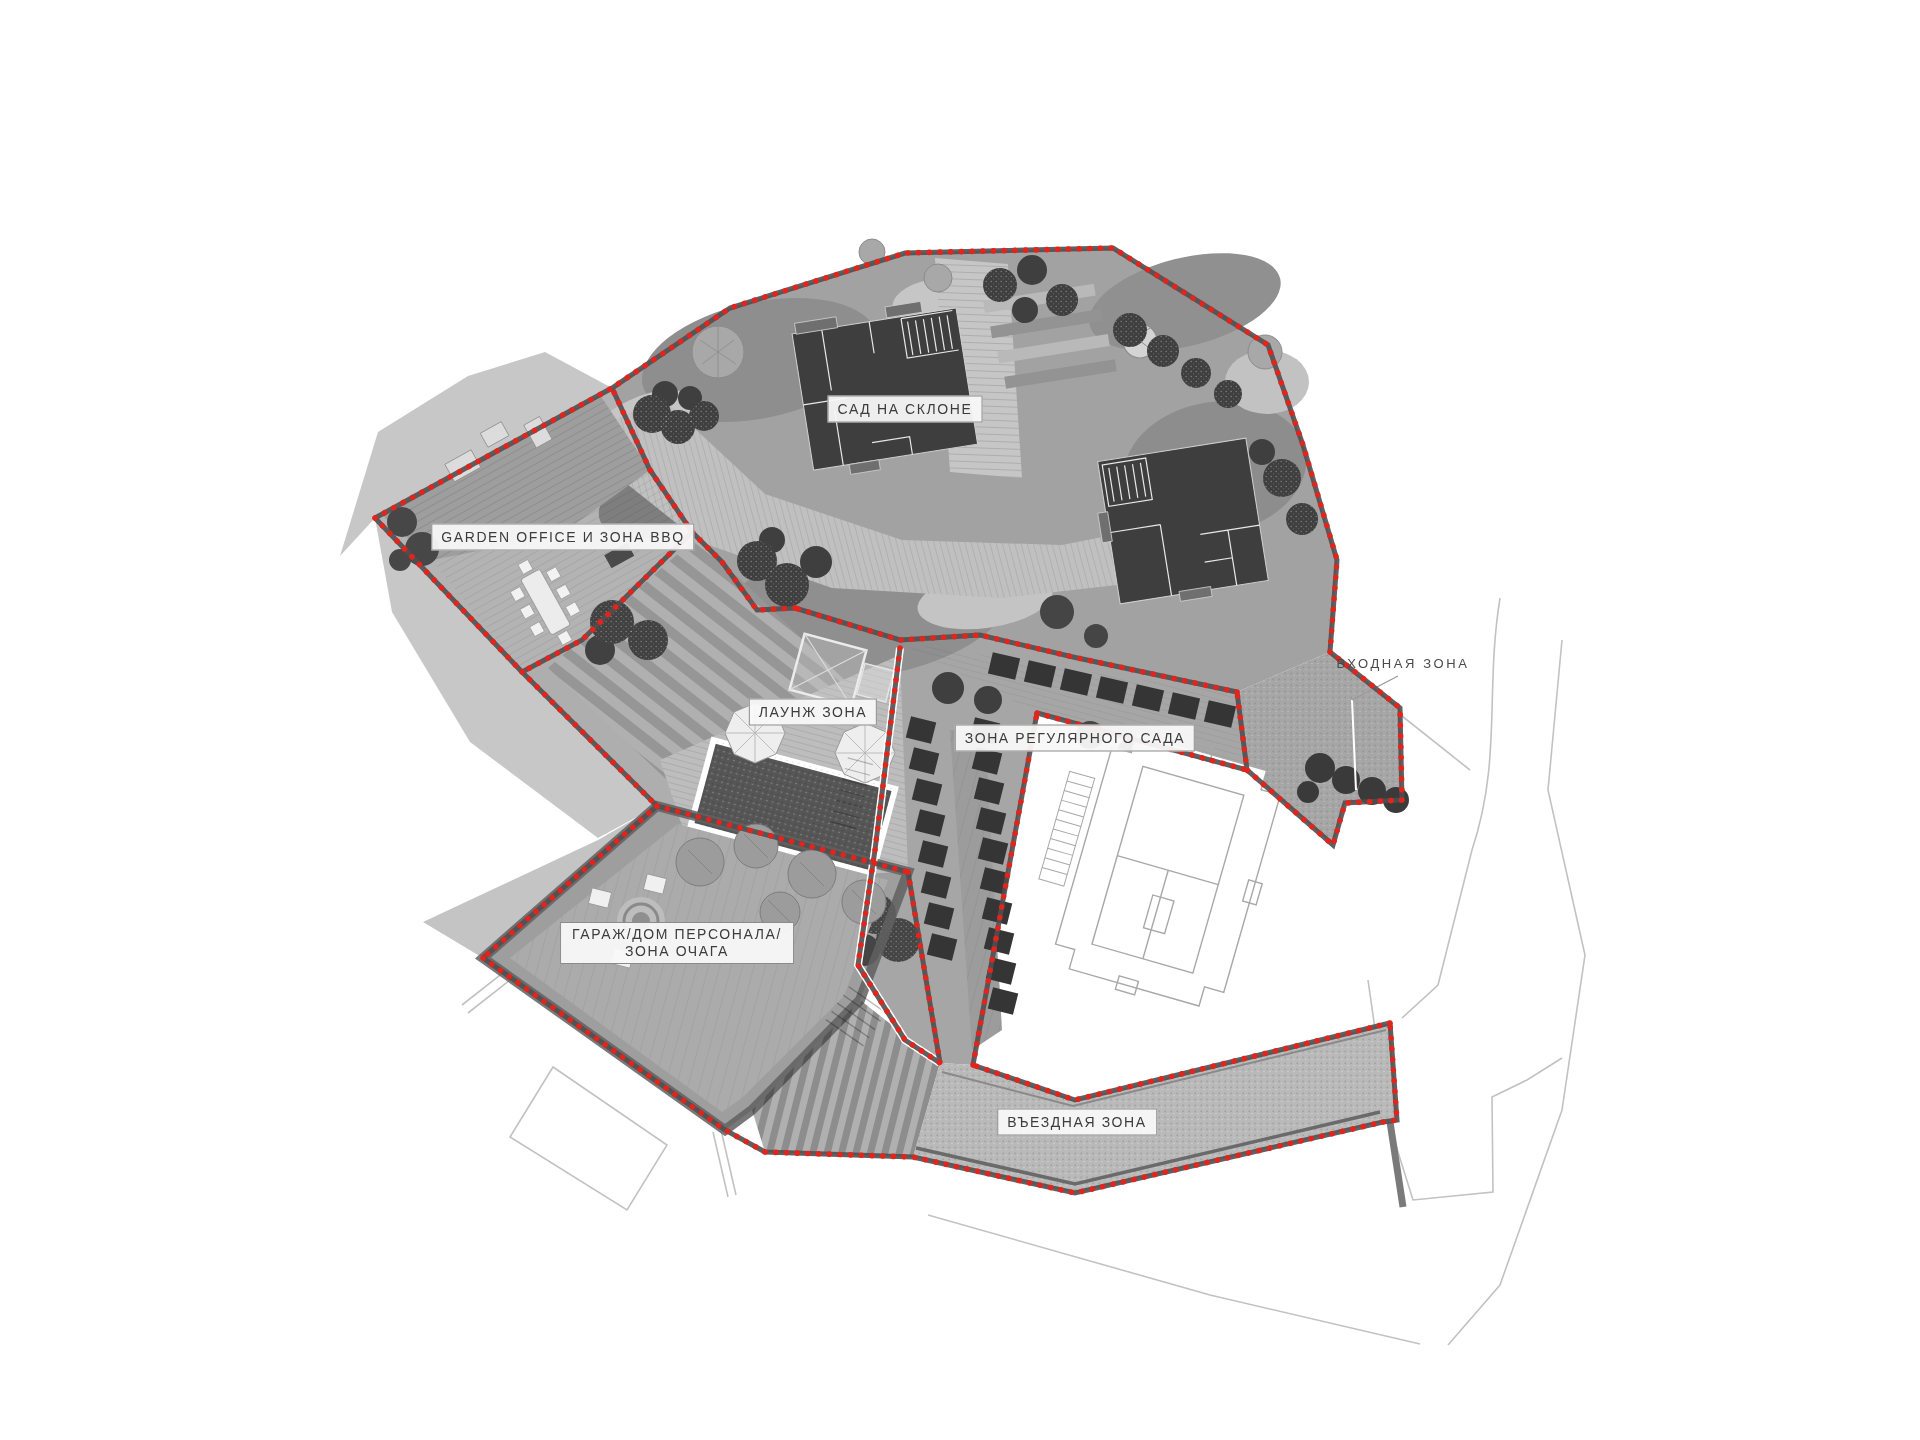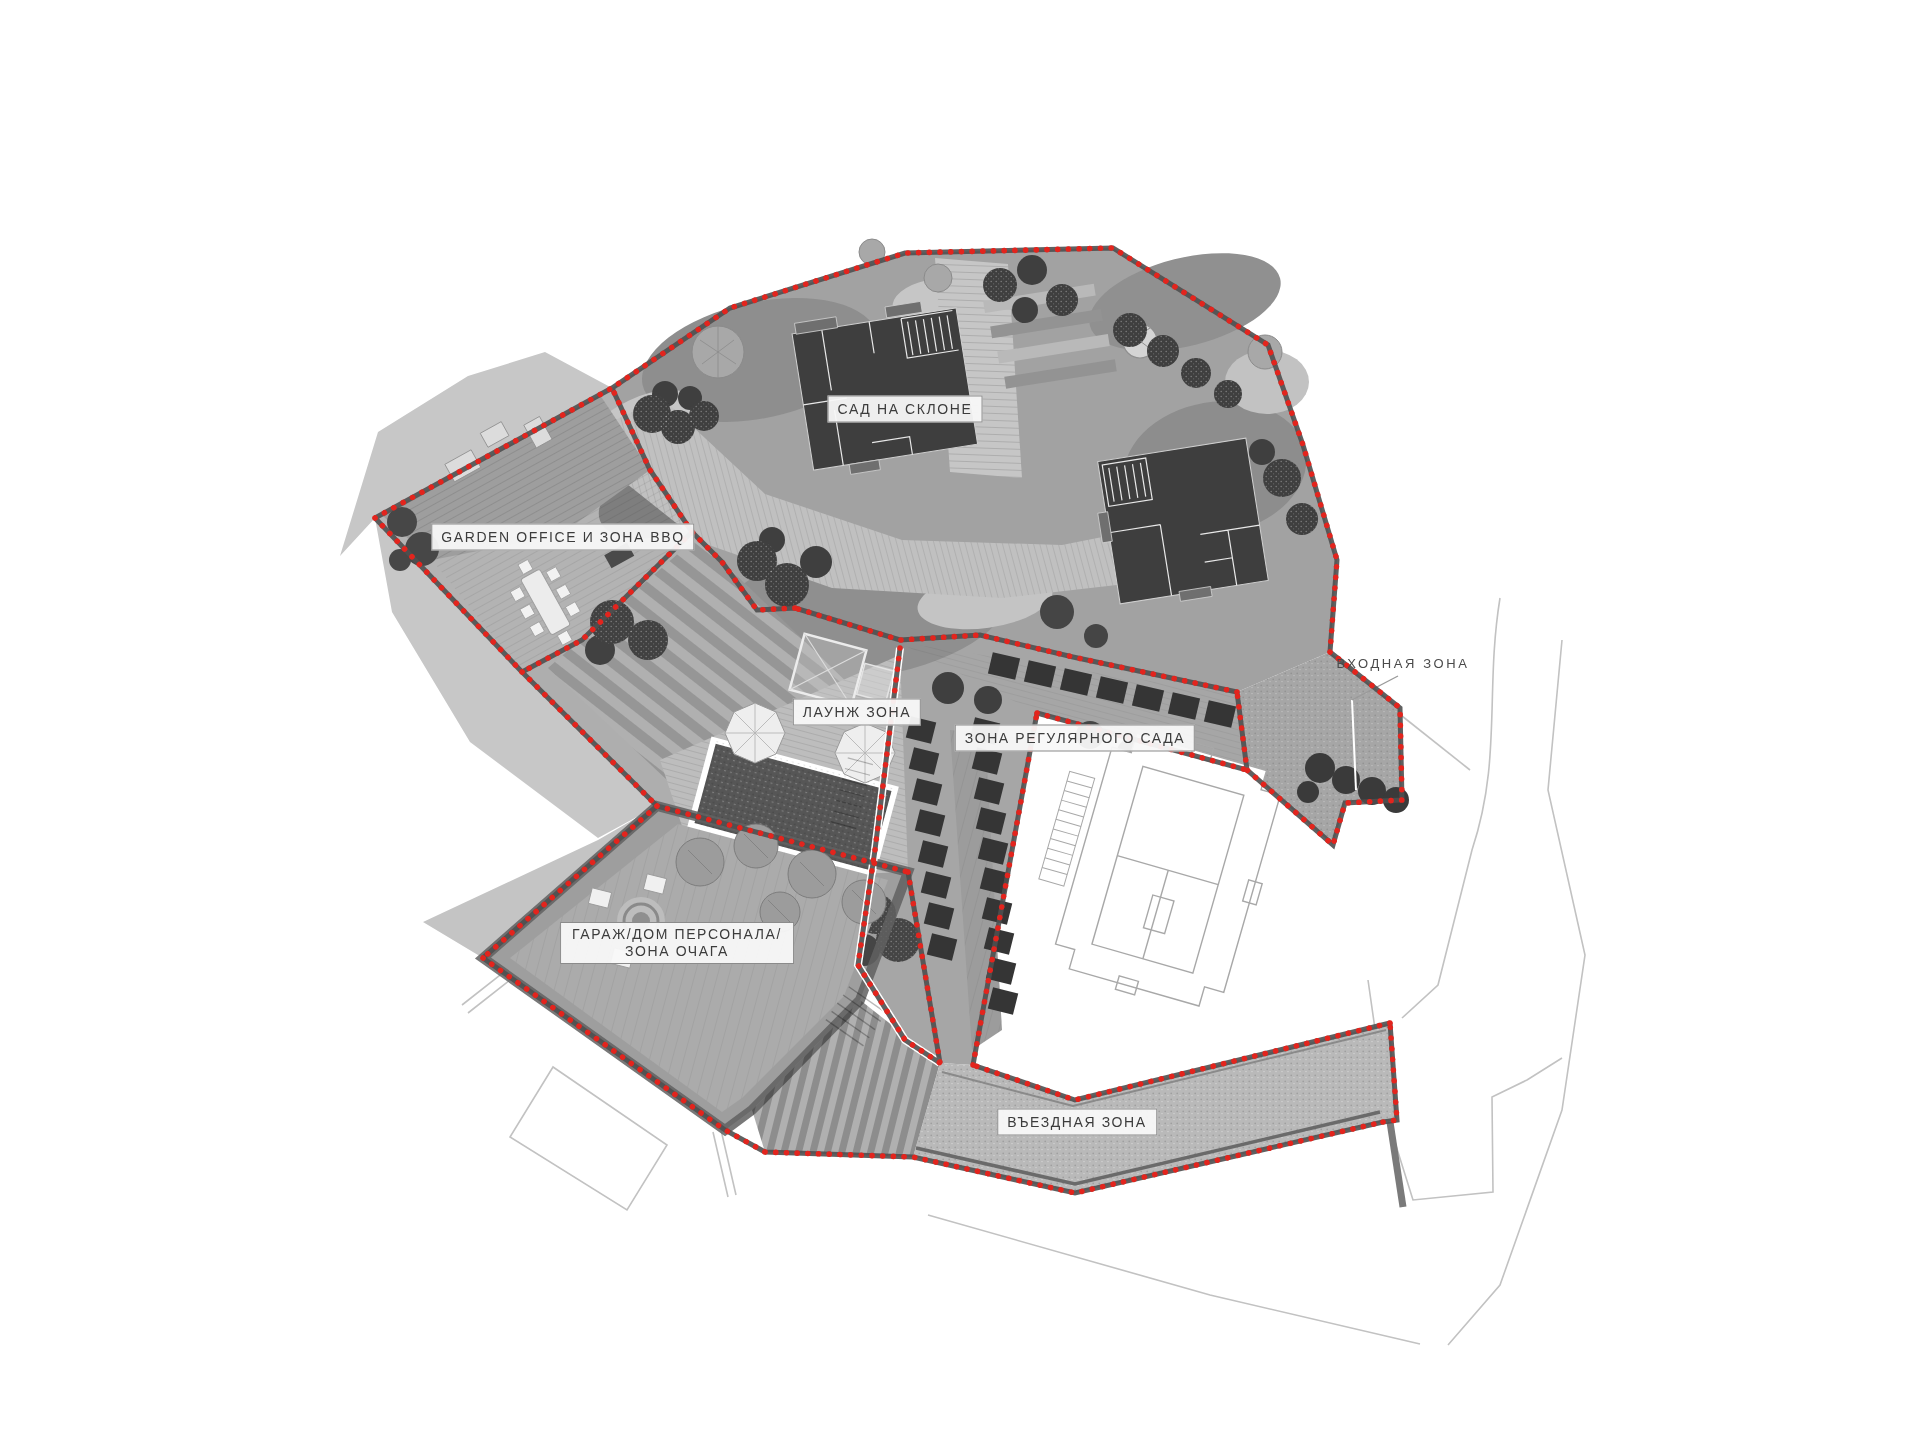--- a/index.html
+++ b/index.html
@@ -385,21 +385,21 @@
      M657,806 L908,872
      M908,872 L940,1063"></path>
 </svg>
 
 <div class="zone-label" style="left:905px;top:409px;">
   <span>САД НА СКЛОНЕ</span>
 </div>
 <div class="zone-label" style="left:563px;top:521px;margin-top:16px;">
   <span>GARDEN OFFICE И ЗОНА BBQ</span>
 </div>
-<div class="zone-label" style="left:813px;top:712px;margin-left:44px;">
+<div class="zone-label" style="left:813px;top:712px;">
   <span>ЛАУНЖ ЗОНА</span>
 </div>
 <div class="zone-label" style="left:1075px;top:716px;margin-top:22px;">
   <span>ЗОНА РЕГУЛЯРНОГО САДА</span>
 </div>
 <div class="floating-label" style="left:1403px;top:663px;">
   <span>ВХОДНАЯ ЗОНА</span>
 </div>
 <div class="zone-label two-line" style="left:677px;top:943px;">
   <span style="display:block">ГАРАЖ/ДОМ ПЕРСОНАЛА/</span>

